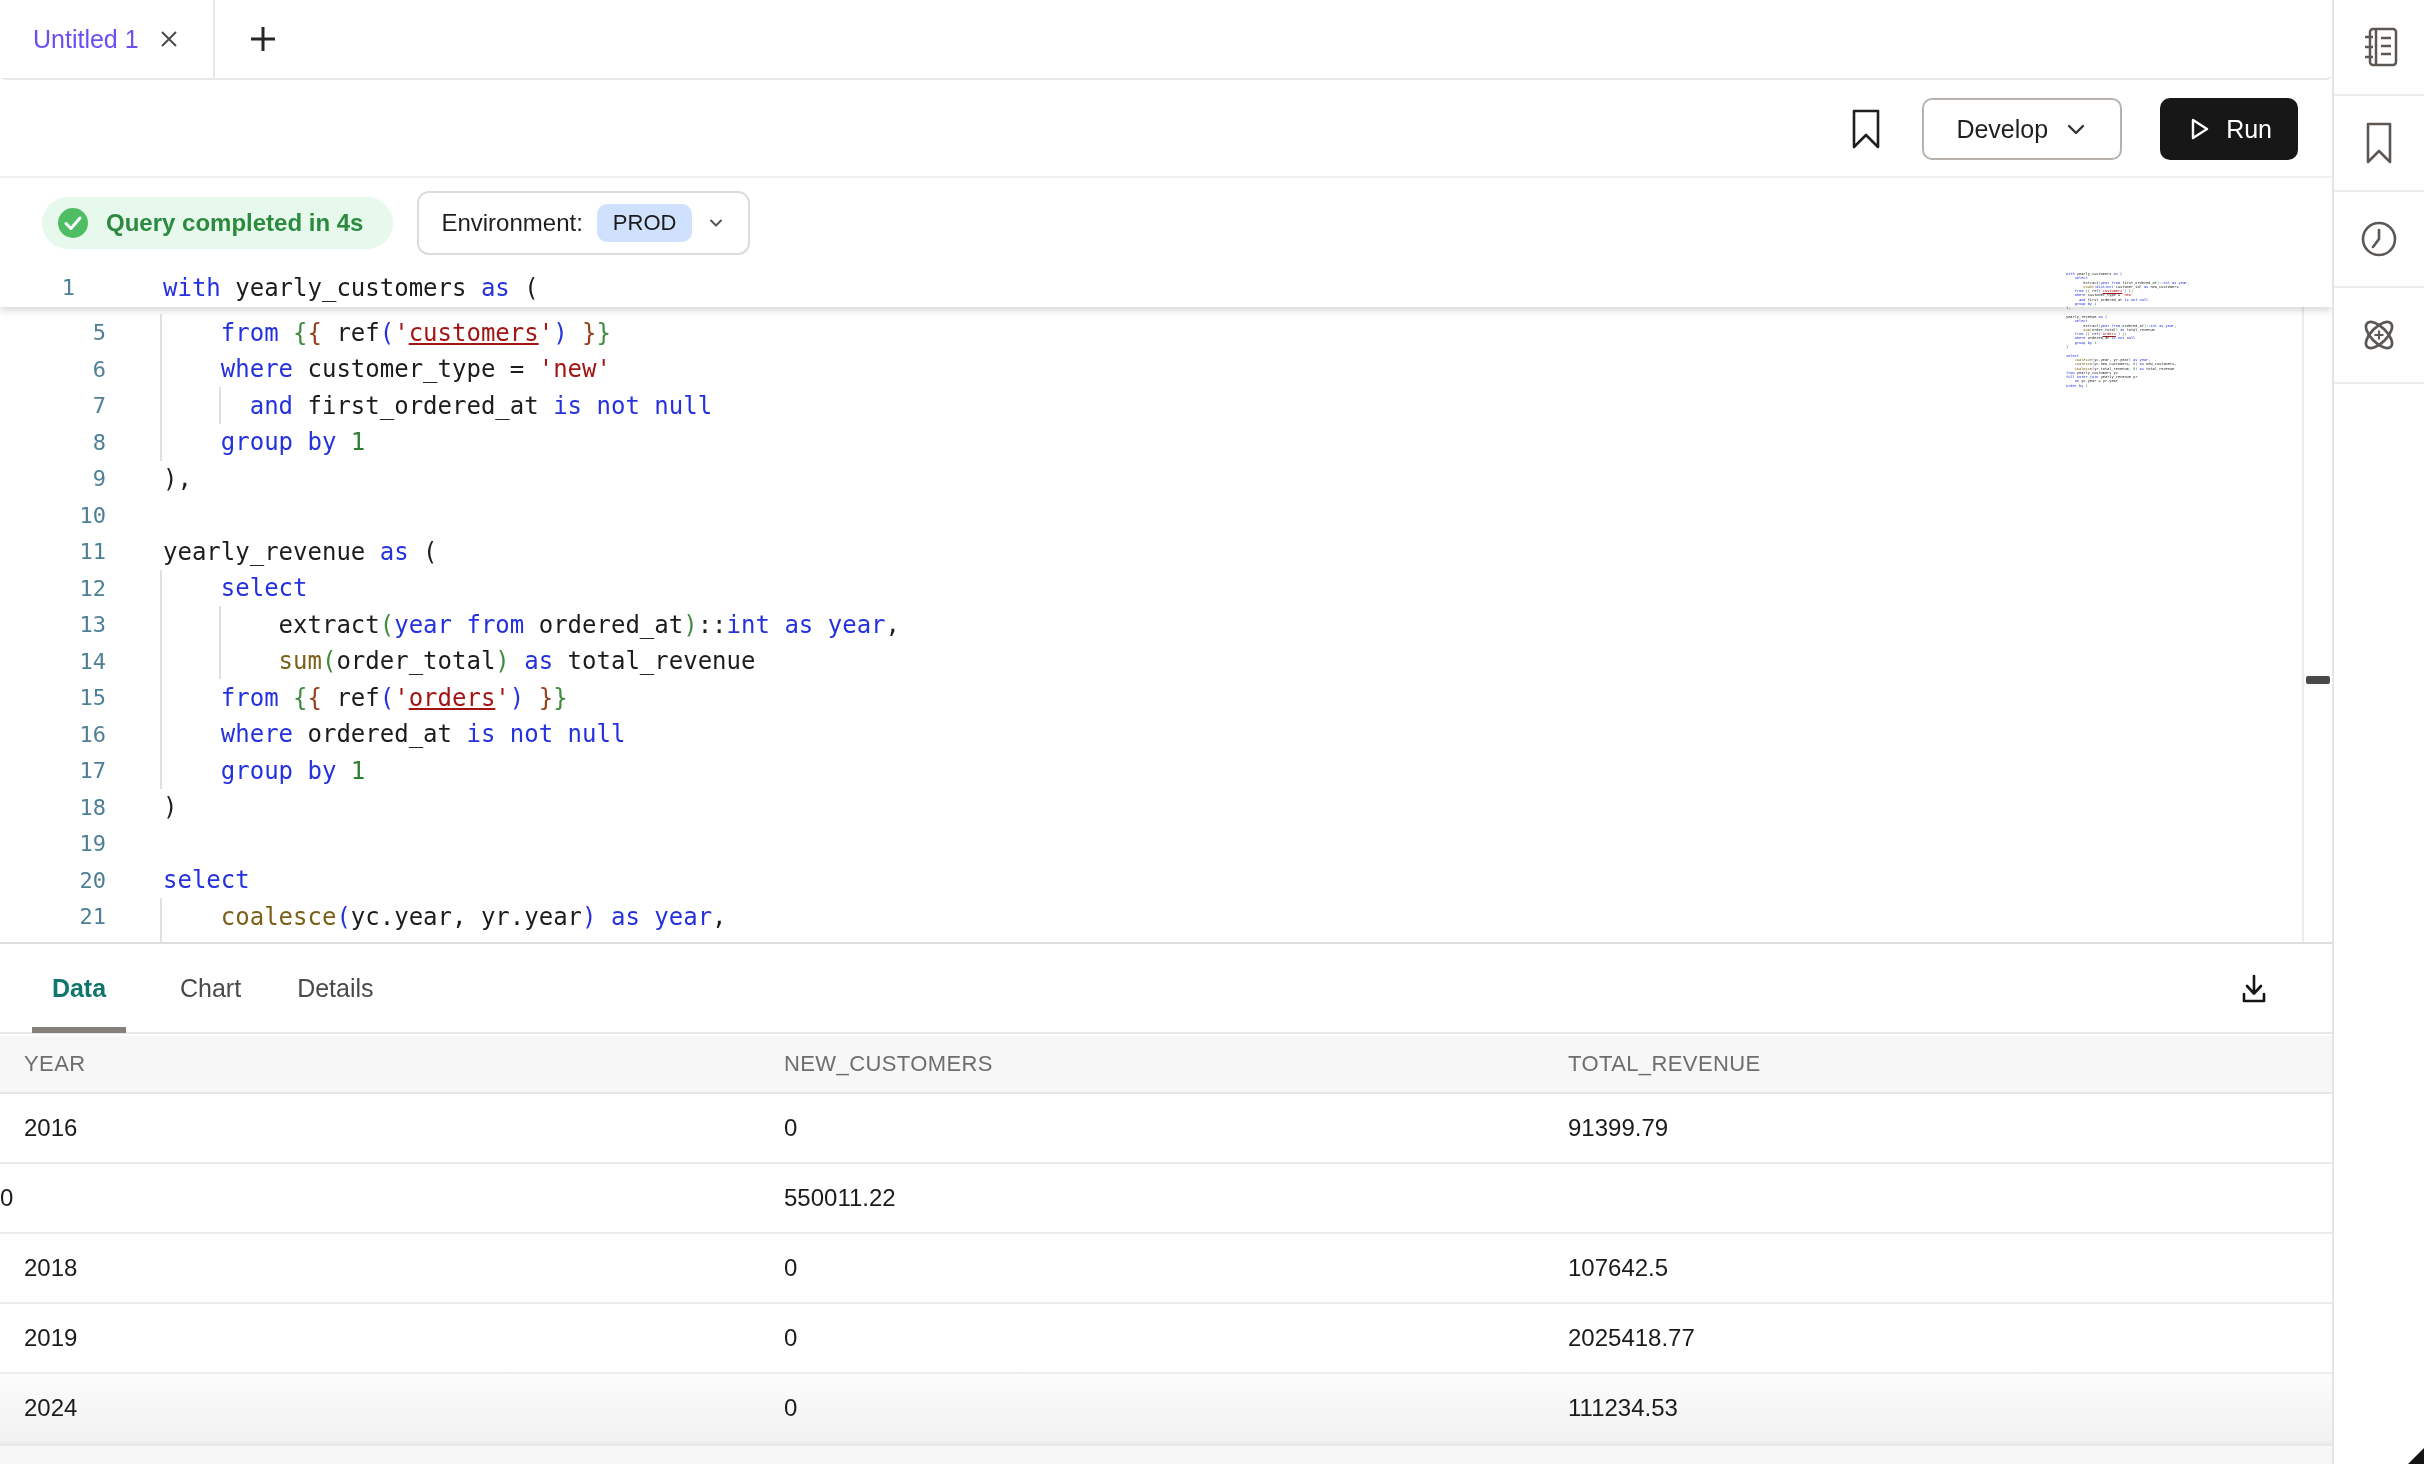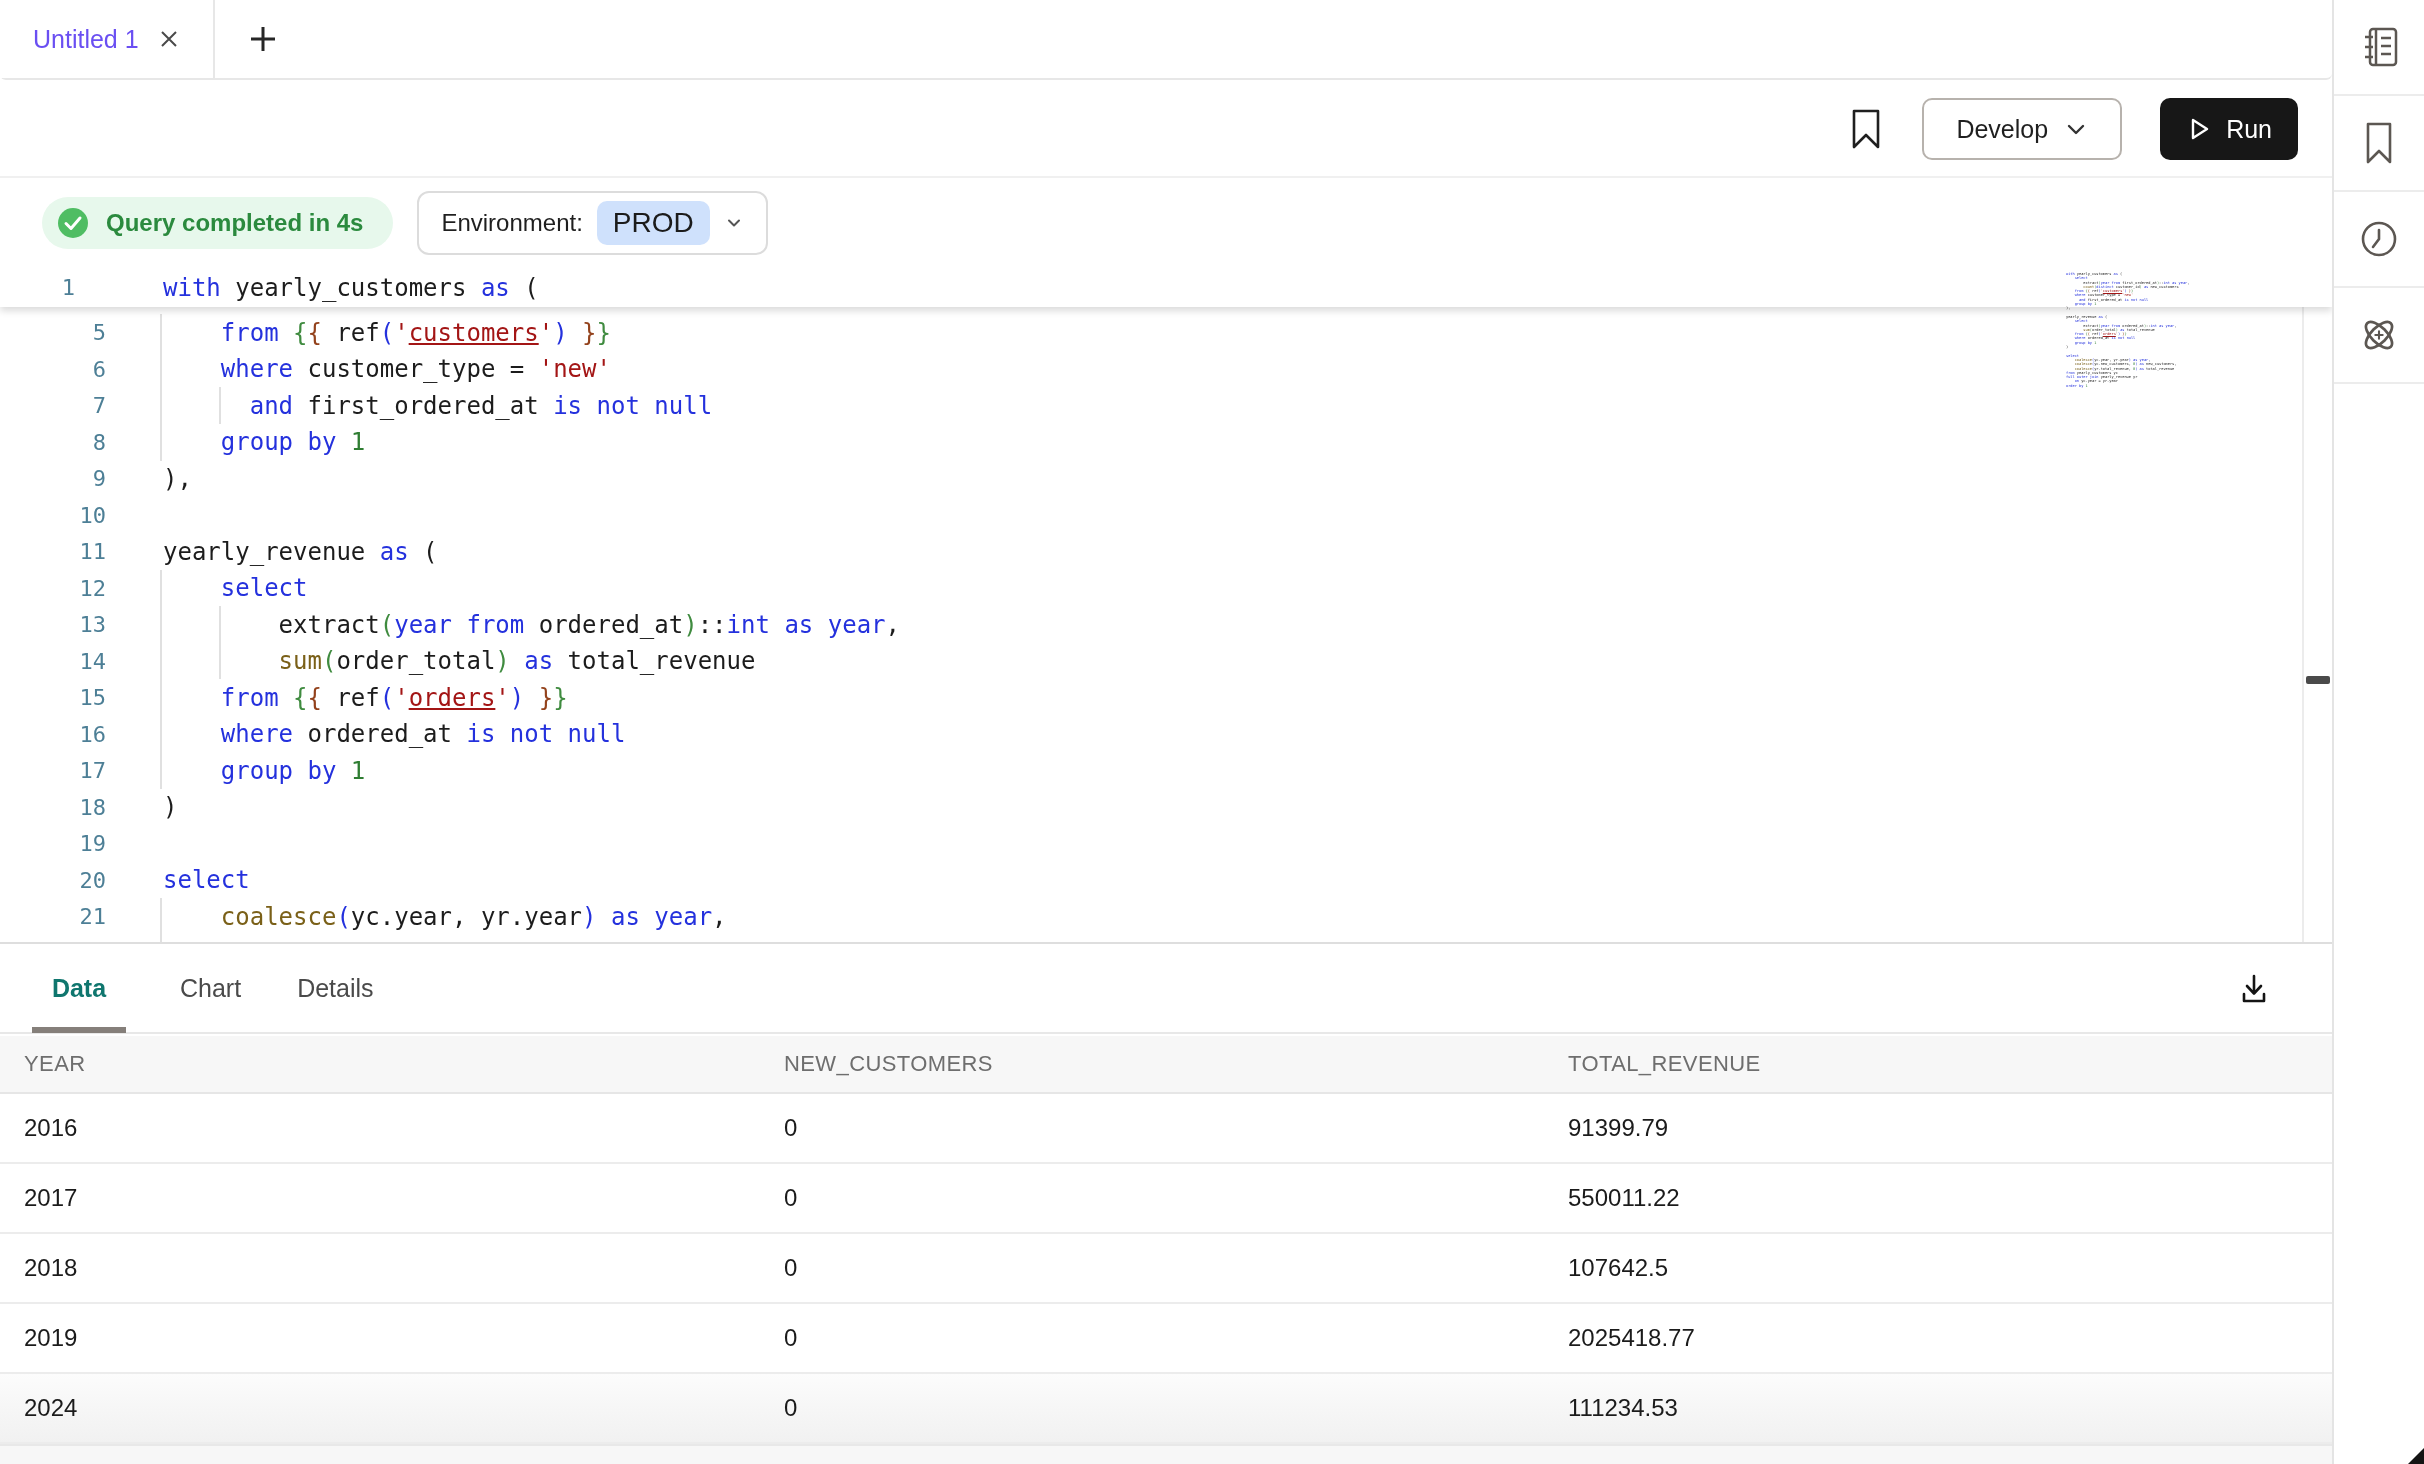--- a/index.html
+++ b/index.html
@@ -34,21 +34,21 @@
 
   
   .statusrow { position:absolute; left:0; top:178px; width:2332px; height:90px; background:#fff;
                display:flex; align-items:center; gap:24px; padding-left:42px; }
   .status-pill { height:52px; background:#e7f8ec; border-radius:26px; display:flex;
                  align-items:center; gap:16px; padding:0 30px 0 14px; }
   .status-pill .txt { color:#2b8a3e; font-size:24px; font-weight:600; }
   .env-select { height:64px; border:2px solid #dcdcdc; border-radius:12px; background:#fff;
                 display:flex; align-items:center; gap:14px; padding:0 22px; }
   .env-label { font-size:24px; color:#1f1f1f; }
-  .env-pill { background:#cfe1fc; border-radius:10px; padding:6px 16px; font-size:28px; color:#1b1b1b; }
+  .env-pill { background:#cfe1fc; border-radius:10px; padding:6px 16px; font-size:22px; color:#1b1b1b; }
 
   
   .editor { position:absolute; left:0; top:268px; width:2332px; height:674px; background:#fff; overflow:hidden; }
   .cl { position:absolute; left:0; height:37px; width:2300px; display:flex; align-items:center;
         font-family:"DejaVu Sans Mono", monospace; }
   .ln { position:absolute; left:0; width:106px; text-align:right; color:#4d7f96;
         font-size:22px; font-family:"DejaVu Sans Mono", monospace; }
   .ct { position:absolute; left:163px; white-space:pre; font-size:24px; }
   .sticky { position:absolute; left:0; top:0; width:2332px; height:39px; background:#fff; z-index:6;
             box-shadow:0 4px 7px rgba(0,0,0,.14); }
@@ -295,21 +295,20 @@
         <div class="th c2">NEW_CUSTOMERS</div>
         <div class="th c3">TOTAL_REVENUE</div>
       </div>
       <div id="table-body">
           <div class="trow" style="top: 150px;">
             <div class="td c1">2016</div>
             <div class="td c2">0</div>
             <div class="td c3">91399.79</div>
           </div>
           <div class="trow" style="top: 220px;">
-            <div class="td c1">2017</div>
             <div class="td c2">0</div>
             <div class="td c3">550011.22</div>
           </div>
           <div class="trow" style="top: 290px;">
             <div class="td c1">2018</div>
             <div class="td c2">0</div>
             <div class="td c3">107642.5</div>
           </div>
           <div class="trow" style="top: 360px;">
             <div class="td c1">2019</div>

